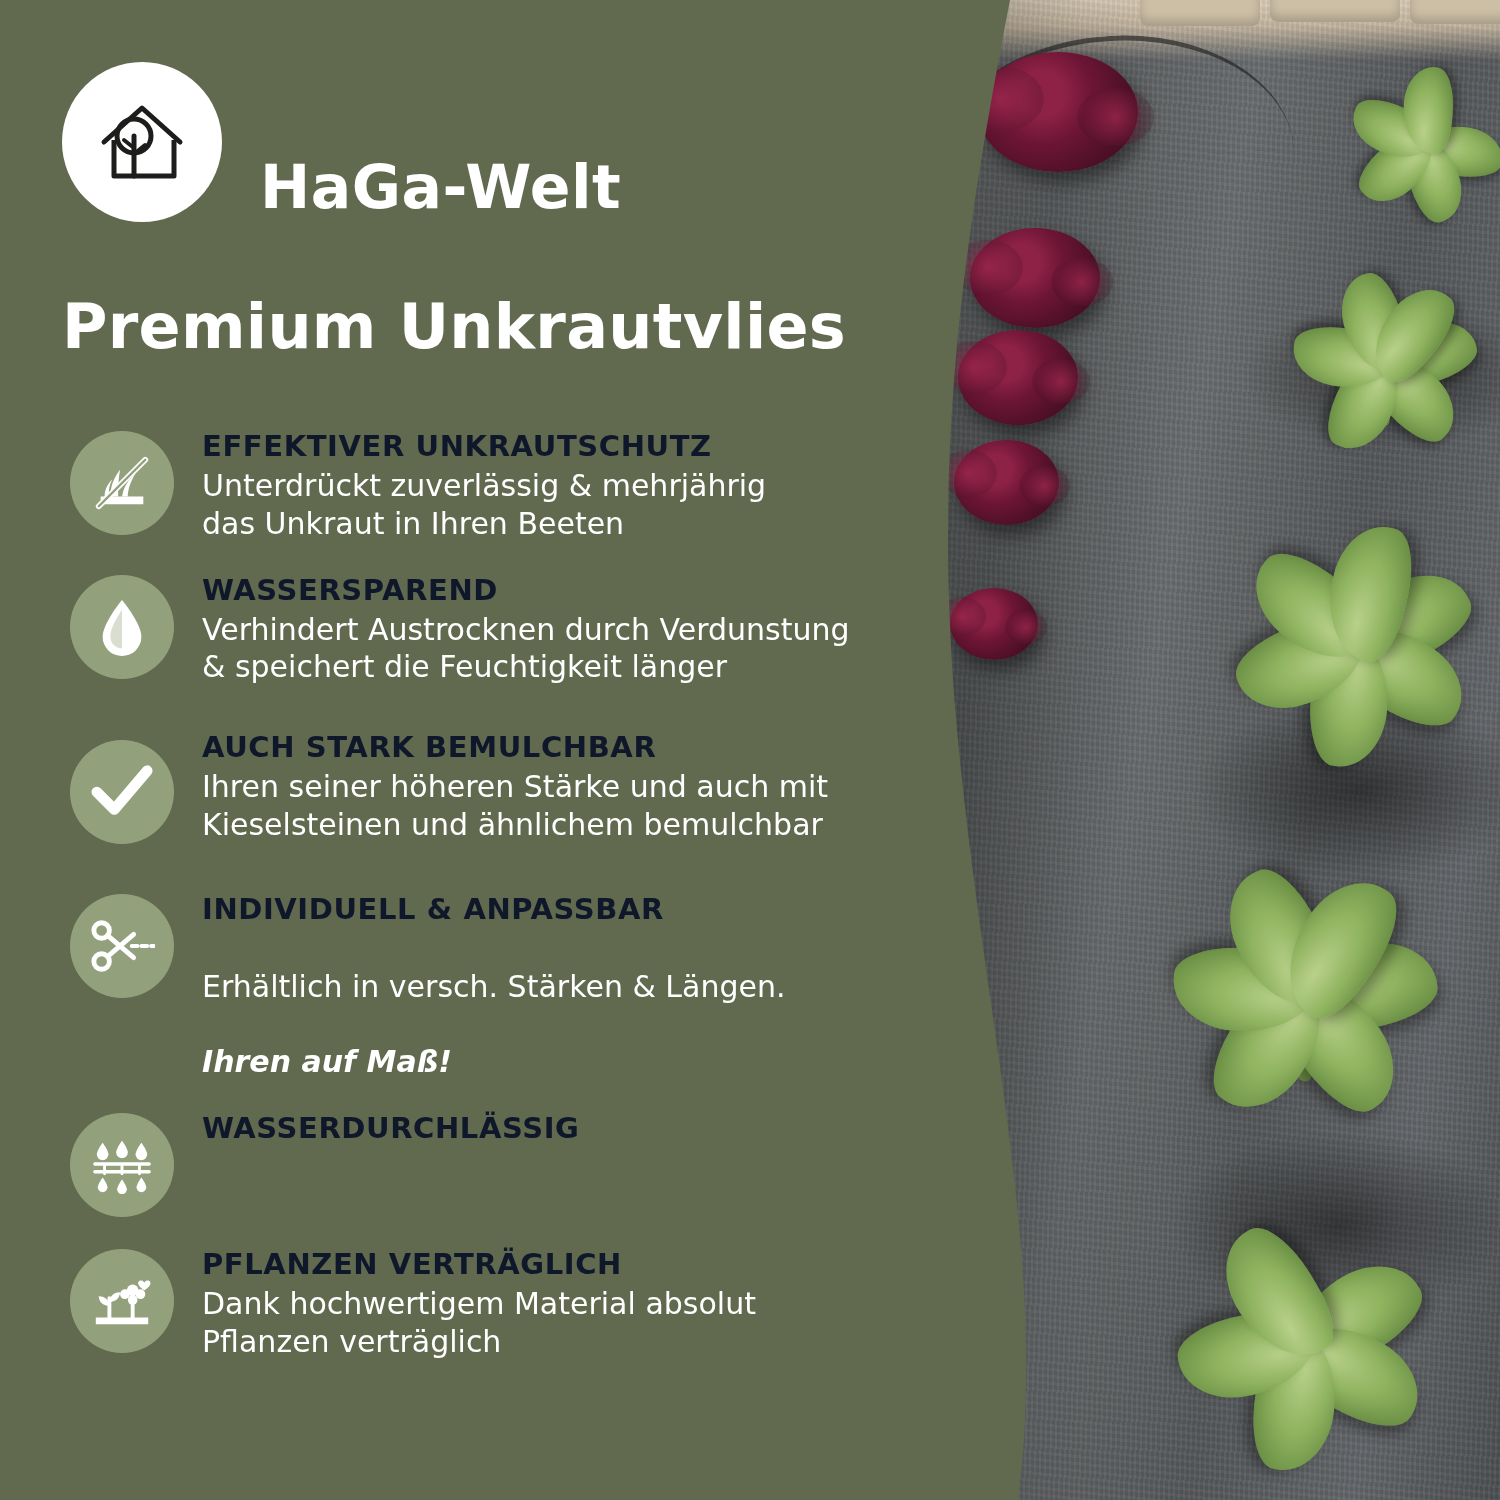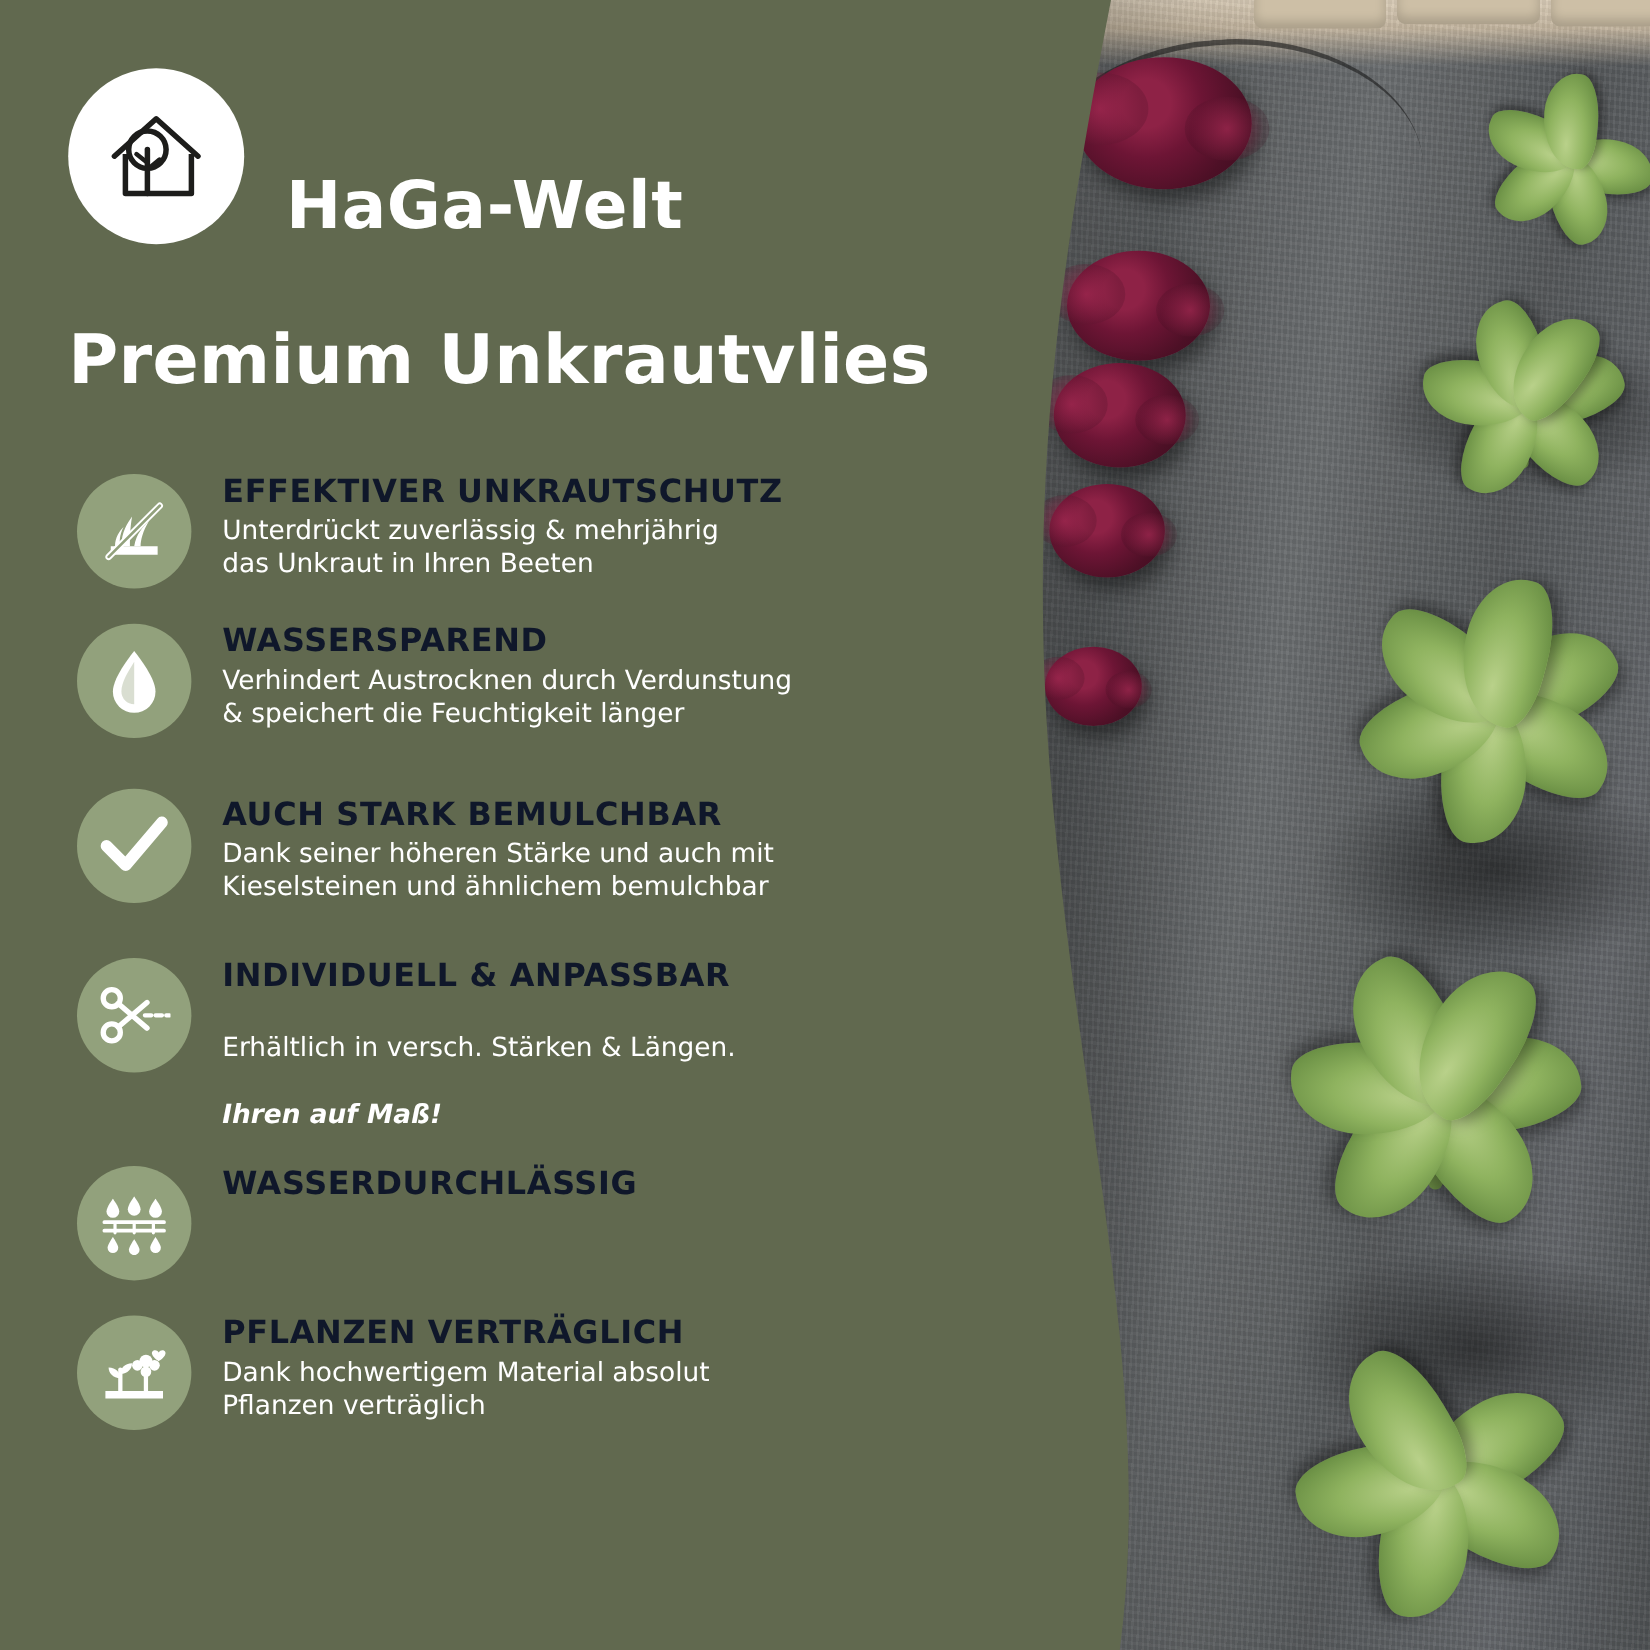--- a/index.html
+++ b/index.html
@@ -176,21 +176,21 @@
   .f-title {
     color: #0f172a;
     font-size: 29px;
     font-weight: 700;
     letter-spacing: .6px;
     margin-bottom: 4px;
     text-transform: uppercase;
   }
   .f-desc {
     color: #ffffff;
-    font-size: 24px;
+    font-size: 30px;
     line-height: 1.26;
     font-weight: 400;
     white-space: pre-line;
   }
   .f-desc .emph { font-style: italic; font-weight: 600; }
 
   
   .feature.f1 { margin-bottom: 26px; }
   .feature.f2 { margin-bottom: 40px; }
   .feature.f3 { margin-bottom: 44px; align-items: flex-end; }
@@ -325,21 +325,21 @@
     </div>
 
     <div class="feature f3">
       <div class="f-icon">
         <svg width="62" height="56" viewBox="0 0 64 56" aria-hidden="true">
           <path d="M6 28 L24 46 L58 6" stroke="#ffffff" stroke-width="11" fill="none" stroke-linecap="round" stroke-linejoin="round"></path>
         </svg>
       </div>
       <div class="f-text">
         <div class="f-title">AUCH STARK BEMULCHBAR</div>
-        <div class="f-desc">Dank seiner höheren Stärke und auch mit
+        <div class="f-desc">Ihren seiner höheren Stärke und auch mit
 Kieselsteinen und ähnlichem bemulchbar</div>
       </div>
     </div>
 
     <div class="feature f4">
       <div class="f-icon">
         <svg width="66" height="56" viewBox="0 0 68 56" aria-hidden="true">
           <circle cx="13" cy="12" r="8" stroke="#ffffff" stroke-width="5" fill="none"></circle>
           <circle cx="13" cy="44" r="8" stroke="#ffffff" stroke-width="5" fill="none"></circle>
           <path d="M19 17 L46 40 M19 39 L46 16" stroke="#ffffff" stroke-width="5" stroke-linecap="round"></path>

